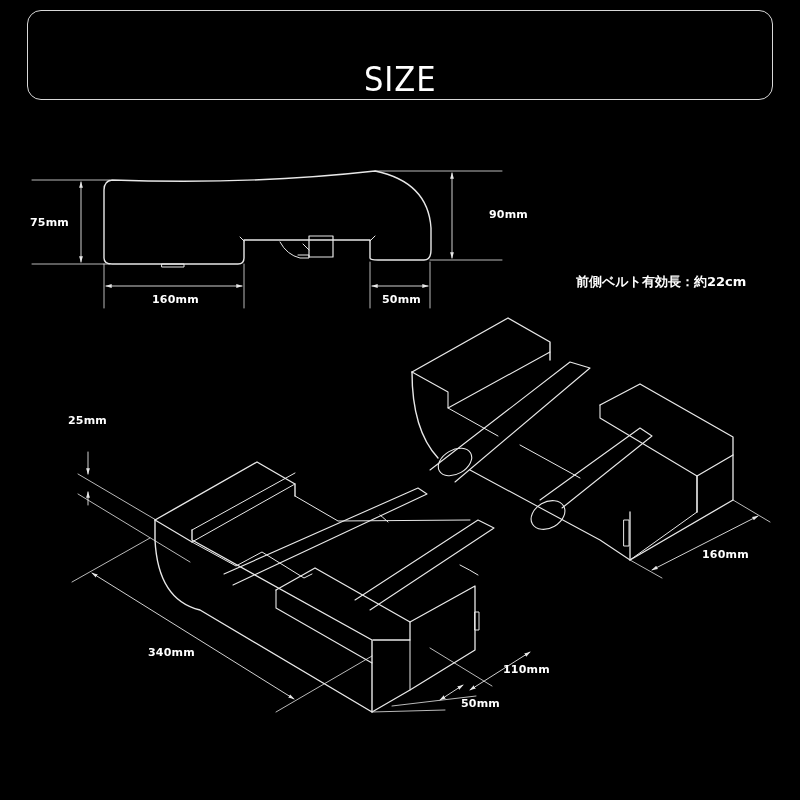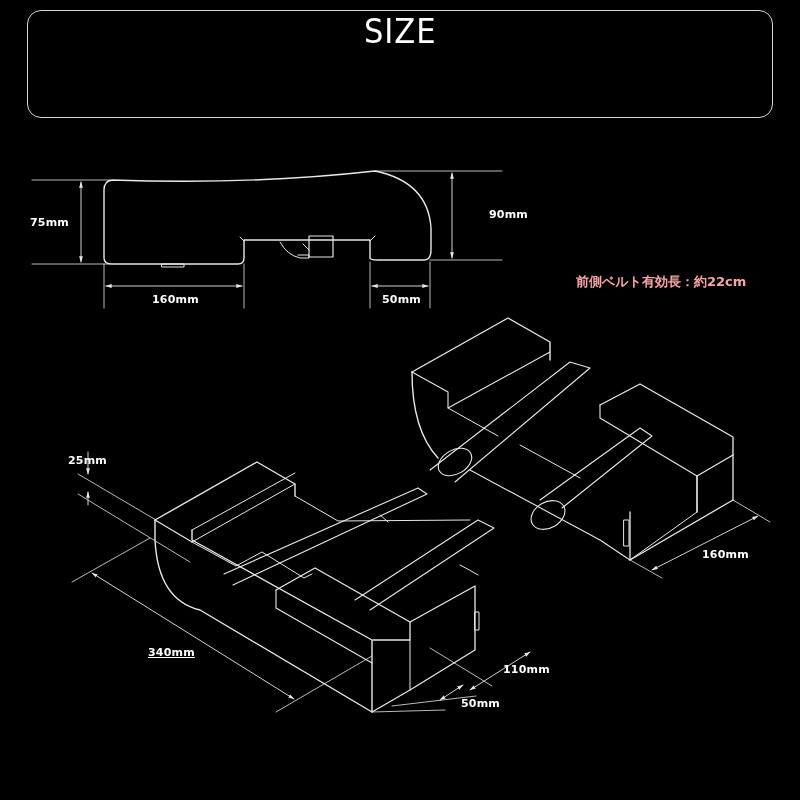--- a/index.html
+++ b/index.html
@@ -1,21 +1,21 @@
 <!DOCTYPE html>
 <html><head>
 <meta charset="utf-8">
 <style>
   html, body { margin:0; padding:0; background:#000; }
   body { width:800px; height:800px; position:relative; overflow:hidden; font-family:"DejaVu Sans", sans-serif; color:#fff; }
-  .title-box { position:absolute; left:27px; top:10px; width:746px; height:108px; border:1.5px solid #d8d8d8; border-radius:14px; box-sizing:border-box; display:flex; align-items:flex-start; justify-content:center; }
+  .title-box { position:absolute; left:27px; top:10px; width:746px; height:90px; border:1.5px solid #d8d8d8; border-radius:14px; box-sizing:border-box; display:flex; align-items:flex-end; justify-content:center; }
   .title-text { font-family:"DejaVu Sans", sans-serif; font-size:34px; letter-spacing:1px; color:#fff; transform:scaleX(0.9); }
   svg.drawing { position:absolute; left:0; top:0; }
   .lbl { position:absolute; font-size:11px; font-weight:bold; color:#fff; white-space:nowrap; letter-spacing:0.2px; }
-  .belt-notes { position:absolute; left:576px; top:272px; font-size:13px; font-weight:bold; line-height:20px; color:#fca5a5; }
+  .belt-notes { position:absolute; left:576px; top:272px; font-size:13px; font-weight:bold; line-height:20px; color:#ffffff; }
   .belt-notes div { white-space:nowrap; }
 </style>
 </head>
 <body>
 
 <div class="title-box">
   <span class="title-text">SIZE</span>
 </div>
 
 <svg class="drawing" width="800" height="800" viewBox="0 0 800 800" fill="none" stroke="#e8e8e8" stroke-width="1.2" stroke-linejoin="round" stroke-linecap="round">
@@ -121,17 +121,17 @@
 
 <span class="lbl" style="left:30px;top:216px;text-align:center;">75mm</span>
 <span class="lbl" style="left:489px;top:208px;">90mm</span>
 <span class="lbl" style="left:152px;top:293px;">160mm</span>
 <span class="lbl" style="left:382px;top:293px;">50mm</span>
 
 <div class="belt-notes">
   <div>前側ベルト有効長：約22cm</div>
 </div>
 
-<span class="lbl" style="left:68px;top:454px;">25mm</span>
-<span class="lbl" style="left:148px;top:646px;text-decoration:underline;">340mm</span>
+<span class="lbl" style="left:68px;top:414px;">25mm</span>
+<span class="lbl" style="left:148px;top:646px;">340mm</span>
 <span class="lbl" style="left:503px;top:663px;">110mm</span>
 <span class="lbl" style="left:461px;top:697px;">50mm</span>
 <span class="lbl" style="left:702px;top:548px;">160mm</span>
 
 </body></html>

